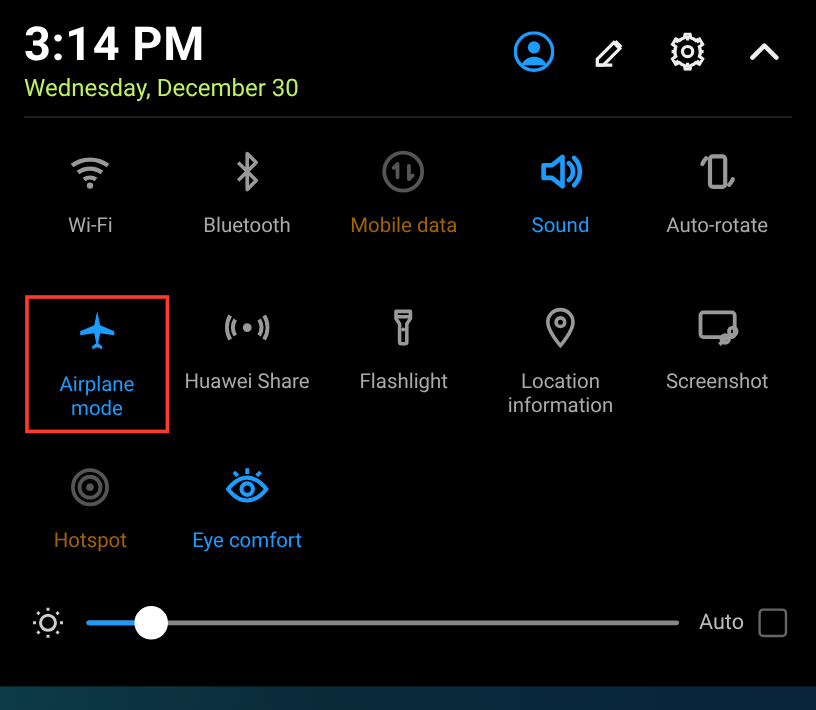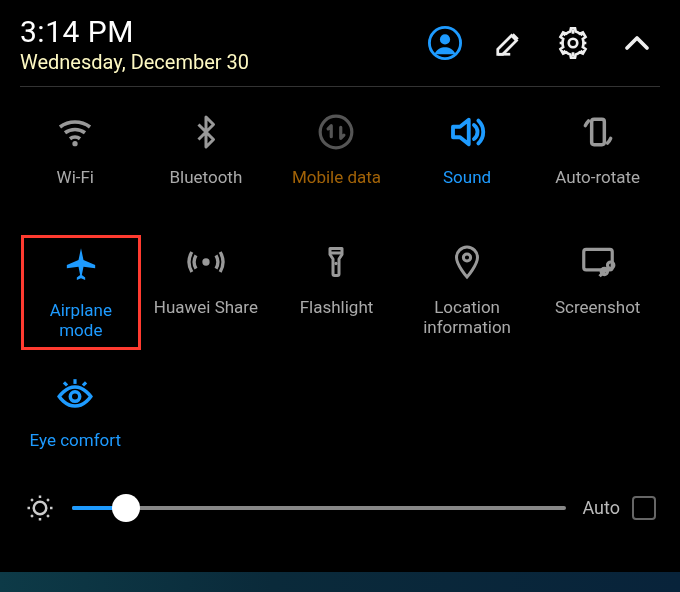--- a/index.html
+++ b/index.html
@@ -14,26 +14,26 @@
   }
   .header {
     display: flex;
     justify-content: space-between;
     align-items: flex-start;
     padding: 14px 20px 12px 20px;
   }
   .header-left { display: flex; flex-direction: column; }
   .time {
     color: #fff;
-    font-size: 30px;
-    font-weight: 400;
+    font-size: 39px;
+    font-weight: 700;
     letter-spacing: 0.5px;
   }
   .date {
-    color: #fef9c3;
+    color: #bef264;
     font-size: 20px;
     margin-top: 1px;
   }
   .header-right {
     display: flex;
     align-items: center;
     gap: 30px;
     margin-top: 12px;
     margin-right: 6px;
   }
@@ -271,20 +271,30 @@
           <rect x="3" y="4" width="18" height="13" rx="1.5" fill="none" stroke="#999" stroke-width="2"></rect>
           <circle cx="16" cy="18" r="2" fill="none" stroke="#999" stroke-width="2"></circle>
           <circle cx="20" cy="14" r="2" fill="none" stroke="#999" stroke-width="2"></circle>
           <line x1="13" y1="21" x2="17.3" y2="16.6" stroke="#999" stroke-width="2"></line>
           <line x1="17.5" y1="16.5" x2="18.5" y2="15.5" stroke="#999" stroke-width="2"></line>
         </svg>
     </div>
     <div class="tile-label">Screenshot</div>
   </div>
 
+  <div class="tile dim">
+    <div class="tile-icon">
+      <svg viewBox="0 0 24 24" width="38" height="38">
+          <circle cx="12" cy="12" r="2" fill="#555"></circle>
+          <circle cx="12" cy="12" r="5.5" fill="none" stroke="#555" stroke-width="2"></circle>
+          <circle cx="12" cy="12" r="9" fill="none" stroke="#555" stroke-width="2"></circle>
+        </svg>
+    </div>
+    <div class="tile-label">Hotspot</div>
+  </div>
 
 
   <div class="tile active">
     <div class="tile-icon">
       <svg viewBox="0 0 24 24" width="42" height="38">
           <path d="M2 13s4-6 10-6 10 6 10 6-4 6-10 6S2 13 2 13z" fill="none" stroke="#1e9bff" stroke-width="2.2"></path>
           <circle cx="12" cy="13" r="3" fill="none" stroke="#1e9bff" stroke-width="2.2"></circle>
           <line x1="12" y1="2" x2="12" y2="5" stroke="#1e9bff" stroke-width="2"></line>
           <line x1="5" y1="4" x2="7" y2="6" stroke="#1e9bff" stroke-width="2"></line>
           <line x1="19" y1="4" x2="17" y2="6" stroke="#1e9bff" stroke-width="2"></line>

